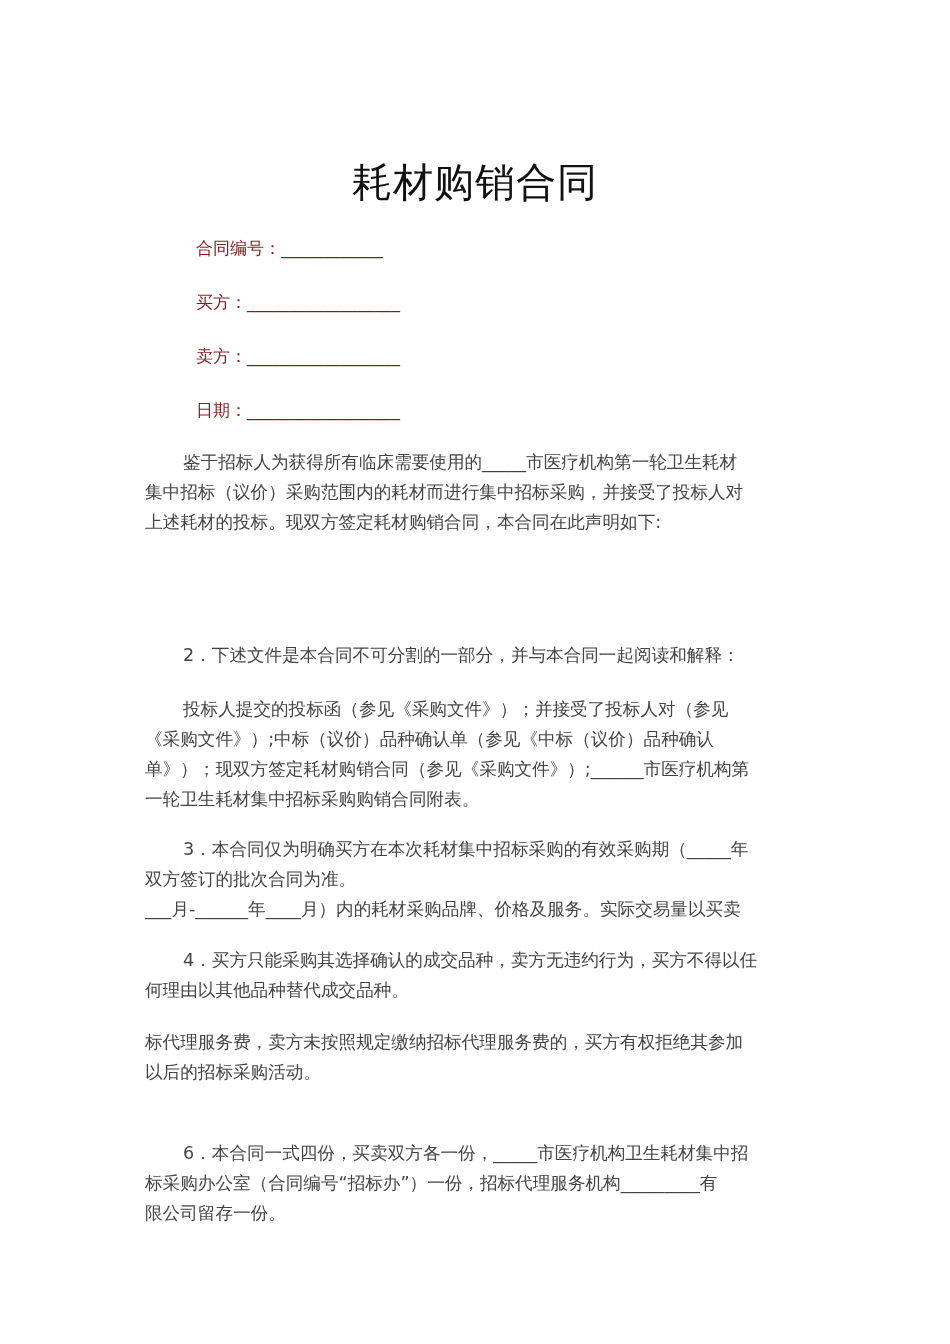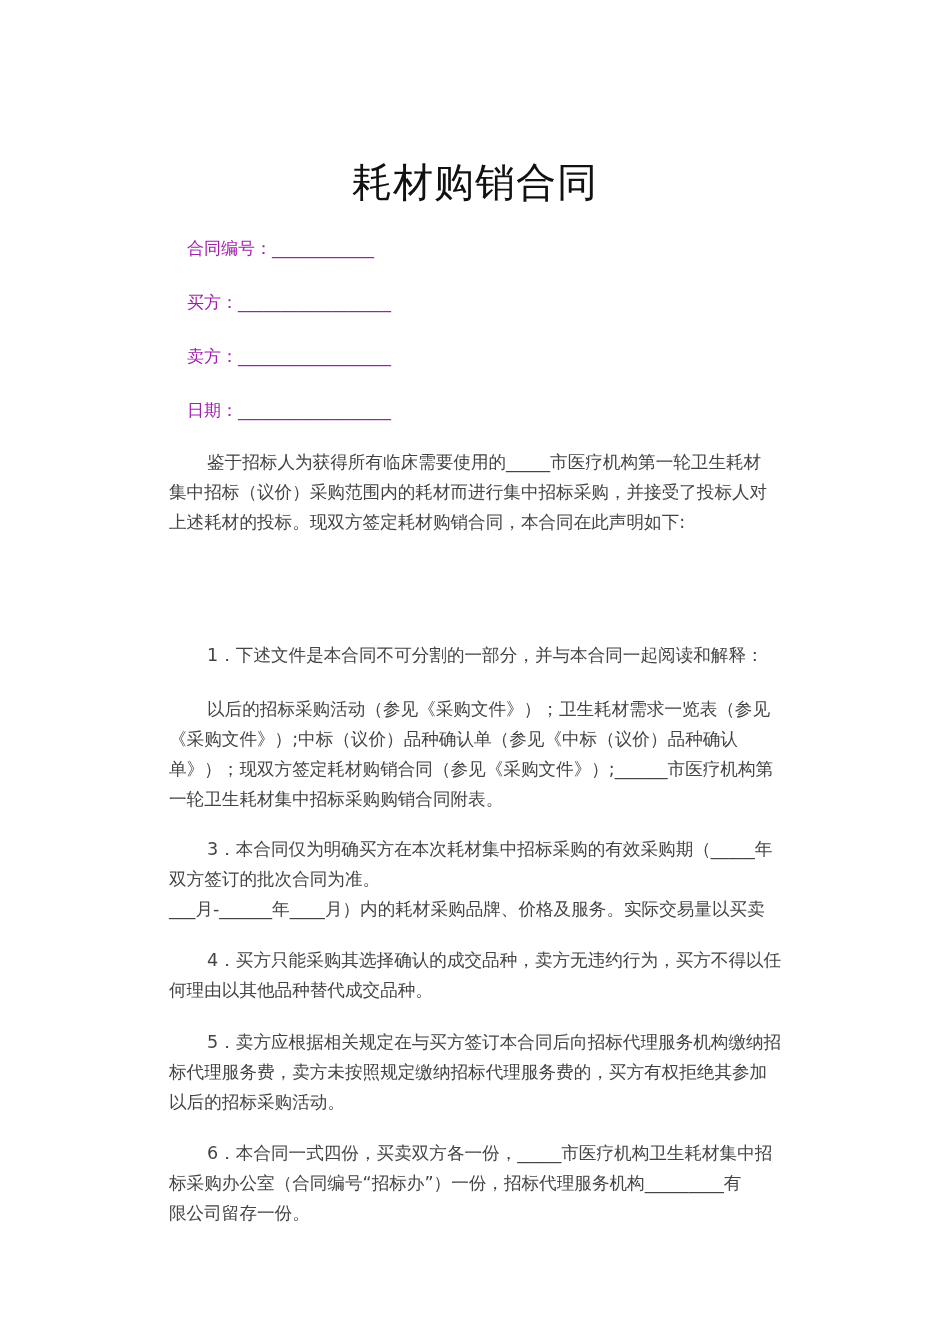--- a/index.html
+++ b/index.html
@@ -1,23 +1,23 @@
 <!DOCTYPE html>
 <html><head>
   <meta charset="utf-8">
   <style>
     html, body { margin: 0; padding: 0; background: #ffffff; }
     body { width: 950px; height: 1344px; position: relative; overflow: hidden;
       font-family: "DejaVu Sans", "Liberation Sans", sans-serif; color: #333333; }
     .page { position: absolute; left: 0; top: 0; width: 856px; height: 1344px; background: #fff; }
     .title { position: absolute; left: 0; width: 950px; top: 154px; text-align: center;
       font-size: 40px; line-height: 56px; color: #111111; letter-spacing: 1px; }
-    .field { position: absolute; left: 187px; font-size: 17px; line-height: 24px; color: #a21caf; white-space: pre; }
+    .field { position: absolute; left: 196px; font-size: 17px; line-height: 24px; color: #7f1d1d; white-space: pre; }
     .para { position: absolute; left: 145px; width: 670px; font-size: 17.6px; line-height: 30px; color: #444; }
-    .line { display: block; white-space: pre; height: 30px; margin-left: 24px; }
+    .line { display: block; white-space: pre; height: 30px; }
     .line.indent { padding-left: 38px; }
   </style>
 </head>
 <body>
 
 <div class="page">
   <div class="title">耗材购销合同</div>
 
   <div class="field" style="top:236px"><span>合同编号：</span><span>____________</span></div>
   <div class="field" style="top:290px"><span>买方：</span><span>__________________</span></div>
@@ -25,43 +25,42 @@
   <div class="field" style="top:398px"><span>日期：</span><span>__________________</span></div>
 
   <div class="para" style="top:447px">
     <span class="line indent">鉴于招标人为获得所有临床需要使用的_____市医疗机构第一轮卫生耗材</span>
     <span class="line">集中招标（议价）采购范围内的耗材而进行集中招标采购，并接受了投标人对</span>
     <span class="line">上述耗材的投标。现双方签定耗材购销合同，本合同在此声明如下:</span>
   </div>
 
 
   <div class="para" style="top:640px">
-    <span class="line indent">1．下述文件是本合同不可分割的一部分，并与本合同一起阅读和解释：</span>
+    <span class="line indent">2．下述文件是本合同不可分割的一部分，并与本合同一起阅读和解释：</span>
   </div>
 
   <div class="para" style="top:694px">
-    <span class="line indent">以后的招标采购活动（参见《采购文件》）；卫生耗材需求一览表（参见</span>
+    <span class="line indent">投标人提交的投标函（参见《采购文件》）；并接受了投标人对（参见</span>
     <span class="line">《采购文件》）;中标（议价）品种确认单（参见《中标（议价）品种确认</span>
     <span class="line">单》）；现双方签定耗材购销合同（参见《采购文件》）;______市医疗机构第</span>
     <span class="line">一轮卫生耗材集中招标采购购销合同附表。</span>
   </div>
 
   <div class="para" style="top:834px">
     <span class="line indent">3．本合同仅为明确买方在本次耗材集中招标采购的有效采购期（_____年</span>
     <span class="line">双方签订的批次合同为准。</span>
     <span class="line">___月-______年____月）内的耗材采购品牌、价格及服务。实际交易量以买卖</span>
   </div>
 
   <div class="para" style="top:945px">
     <span class="line indent">4．买方只能采购其选择确认的成交品种，卖方无违约行为，买方不得以任</span>
     <span class="line">何理由以其他品种替代成交品种。</span>
   </div>
 
   <div class="para" style="top:1027px">
-    <span class="line indent">5．卖方应根据相关规定在与买方签订本合同后向招标代理服务机构缴纳招</span>
     <span class="line">标代理服务费，卖方未按照规定缴纳招标代理服务费的，买方有权拒绝其参加</span>
     <span class="line">以后的招标采购活动。</span>
   </div>
 
   <div class="para" style="top:1138px">
     <span class="line indent">6．本合同一式四份，买卖双方各一份，_____市医疗机构卫生耗材集中招</span>
     <span class="line">标采购办公室（合同编号“招标办”）一份，招标代理服务机构_________有</span>
     <span class="line">限公司留存一份。</span>
   </div>
 </div>

